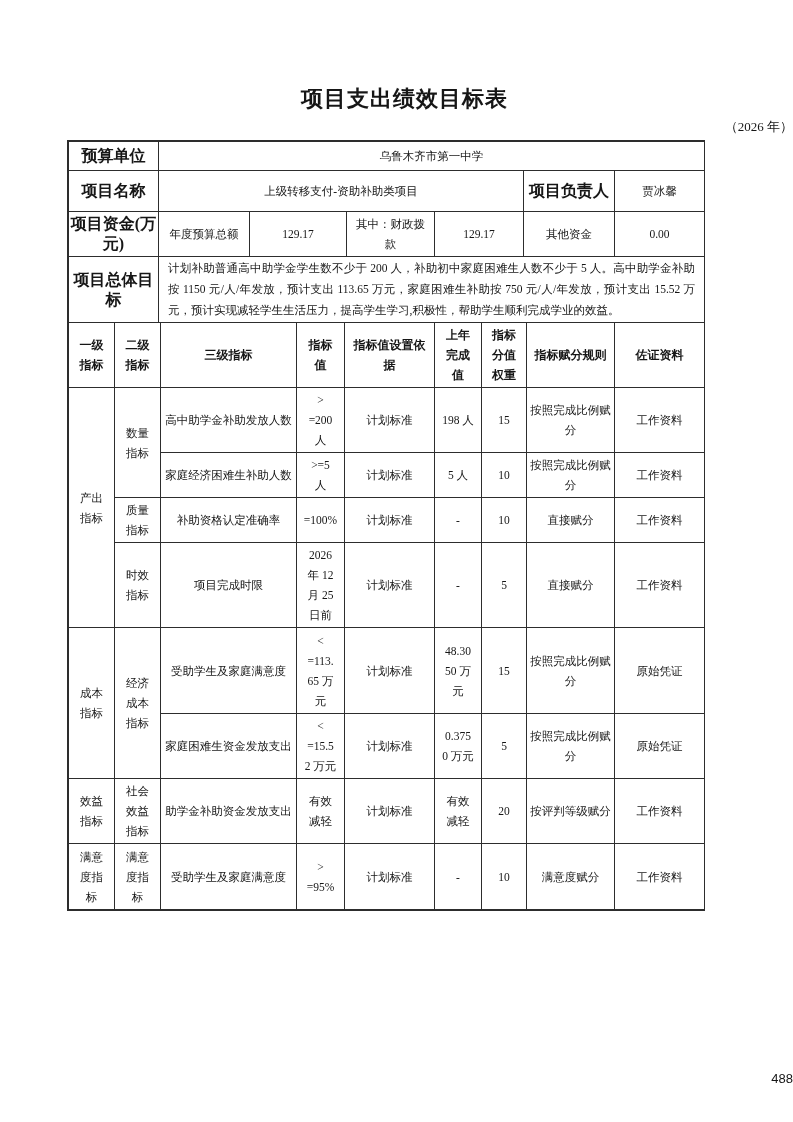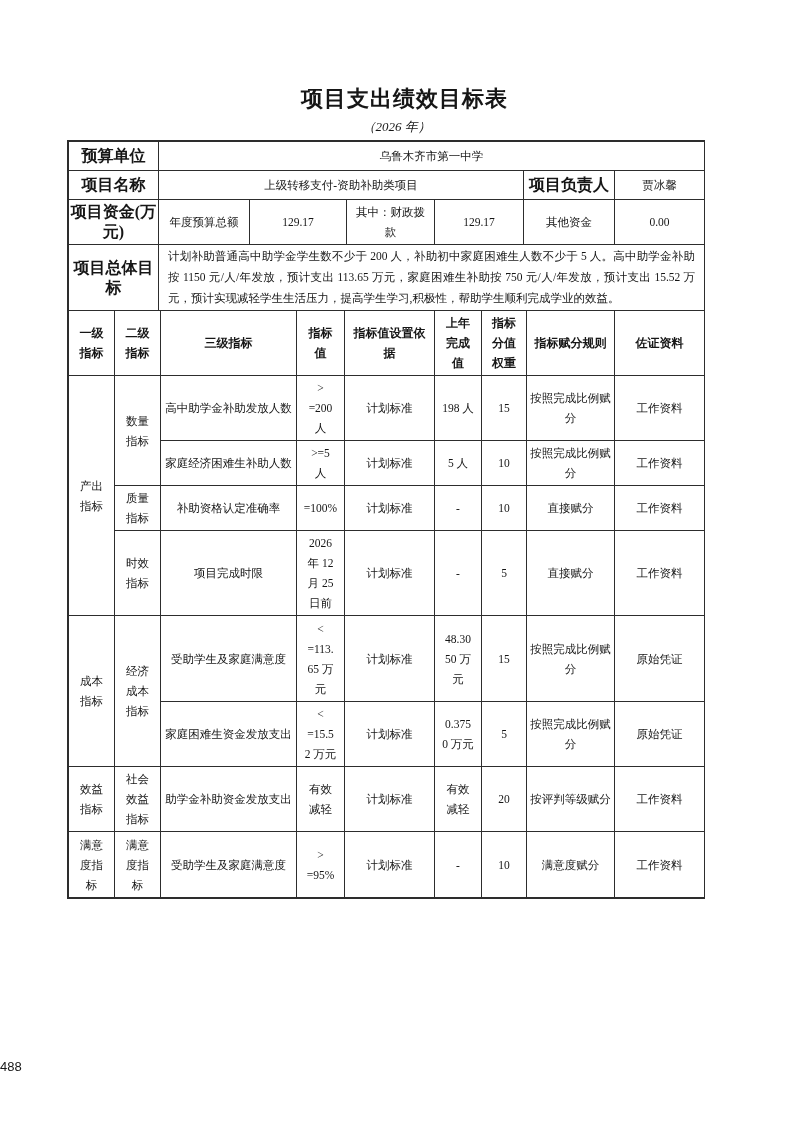--- a/index.html
+++ b/index.html
@@ -13,24 +13,23 @@
   .doc-title {
     margin: 88px 0 0 16px;
     text-align: center;
     font-size: 22px;
     font-weight: bold;
     line-height: 1;
     letter-spacing: 1px;
   }
   .doc-subtitle {
     margin-top: 10px;
-    text-align: center;
+    text-align: right;
     font-size: 13px;
     line-height: 1;
-    font-style: italic;
   }
   .tables-wrap {
     margin: 7px 0 0 67px;
     width: 636px;
     border: 1px solid #2d2d2d;
   }
   table {
     border-collapse: collapse;
     table-layout: fixed;
     width: 636px;
@@ -48,21 +47,21 @@
   td.lbl { font-weight: bold; font-size: 16px; }
   td.hd  { font-weight: bold; font-size: 12px; }
   td.nb  { border-bottom: 0; }
   td.goal-text {
     text-align: justify;
     padding: 1px 9px;
     line-height: 21px;
   }
   .page-number {
     margin-top: 160px;
-    text-align: left;
+    text-align: right;
     font-size: 13px;
     font-family: "Liberation Sans", "DejaVu Sans", sans-serif;
   }
 </style>
 </head>
 <body>
 
 <div class="doc-title">项目支出绩效目标表</div>
 <div class="doc-subtitle">（2026 年）</div>
 
@@ -76,21 +75,21 @@
       <col style="width:88px">
         <col style="width:89px">
         <col style="width:91px">
         <col style="width:90px">
     </colgroup>
     <tbody>
         <tr style="height:29px">
       <td class="lbl">预算单位</td>
       <td colspan="6">乌鲁木齐市第一中学</td>
     </tr>
-    <tr style="height:29px">
+    <tr style="height:41px">
       <td class="lbl">项目名称</td>
       <td colspan="4">上级转移支付-资助补助类项目</td>
       <td class="lbl">项目负责人</td>
       <td>贾冰馨</td>
     </tr>
     <tr style="height:39px">
       <td class="lbl">项目资金(万
 元)</td>
       <td>年度预算总额</td>
       <td>129.17</td>

